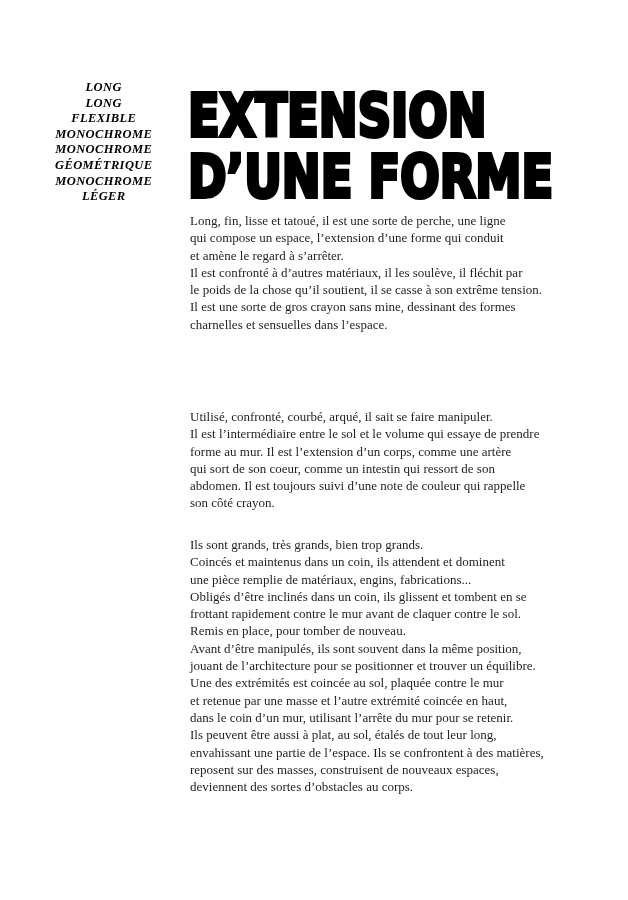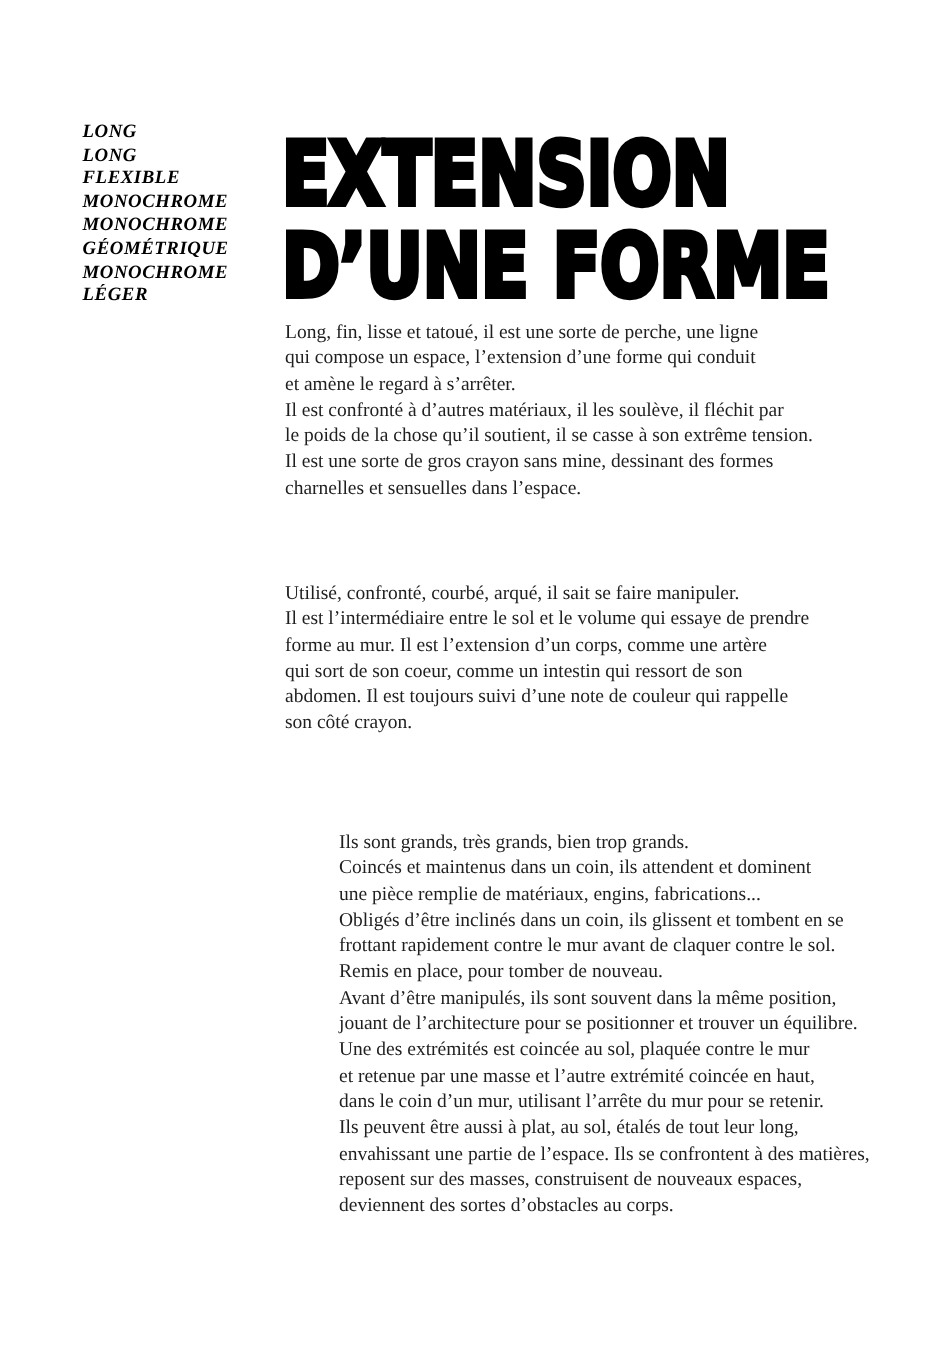--- a/index.html
+++ b/index.html
@@ -20,20 +20,21 @@
     position: absolute;
     left: 55px;
     top: 80px;
     font-family: "Liberation Serif", serif;
     font-weight: bold;
     font-style: italic;
     font-size: 12.5px;
     line-height: 15.6px;
     letter-spacing: 0.4px;
     color: #000000;
+    text-align: center;
   }
 
   
   .title {
     position: absolute;
     left: 188px;
     top: 86px;
     margin: 0;
     font-family: "DejaVu Sans", sans-serif;
     font-weight: bold;
@@ -60,22 +61,22 @@
     line-height: 17.3px;
     color: #1f1f1f;
   }
   .para {
     position: absolute;
     left: 0;
     margin: 0;
     white-space: pre;
   }
   .para-1 { top: 212px; }
-  .para-2 { top: 386px; }
-  .para-3 { top: 552px; margin-left: 36px; }
+  .para-2 { top: 408px; }
+  .para-3 { top: 536px; }
 </style>
 </head>
 <body>
 
 <div class="page">
 
   <aside class="adjectives">
     <div class="adj">LONG</div>
     <div class="adj">LONG</div>
     <div class="adj">FLEXIBLE</div>

